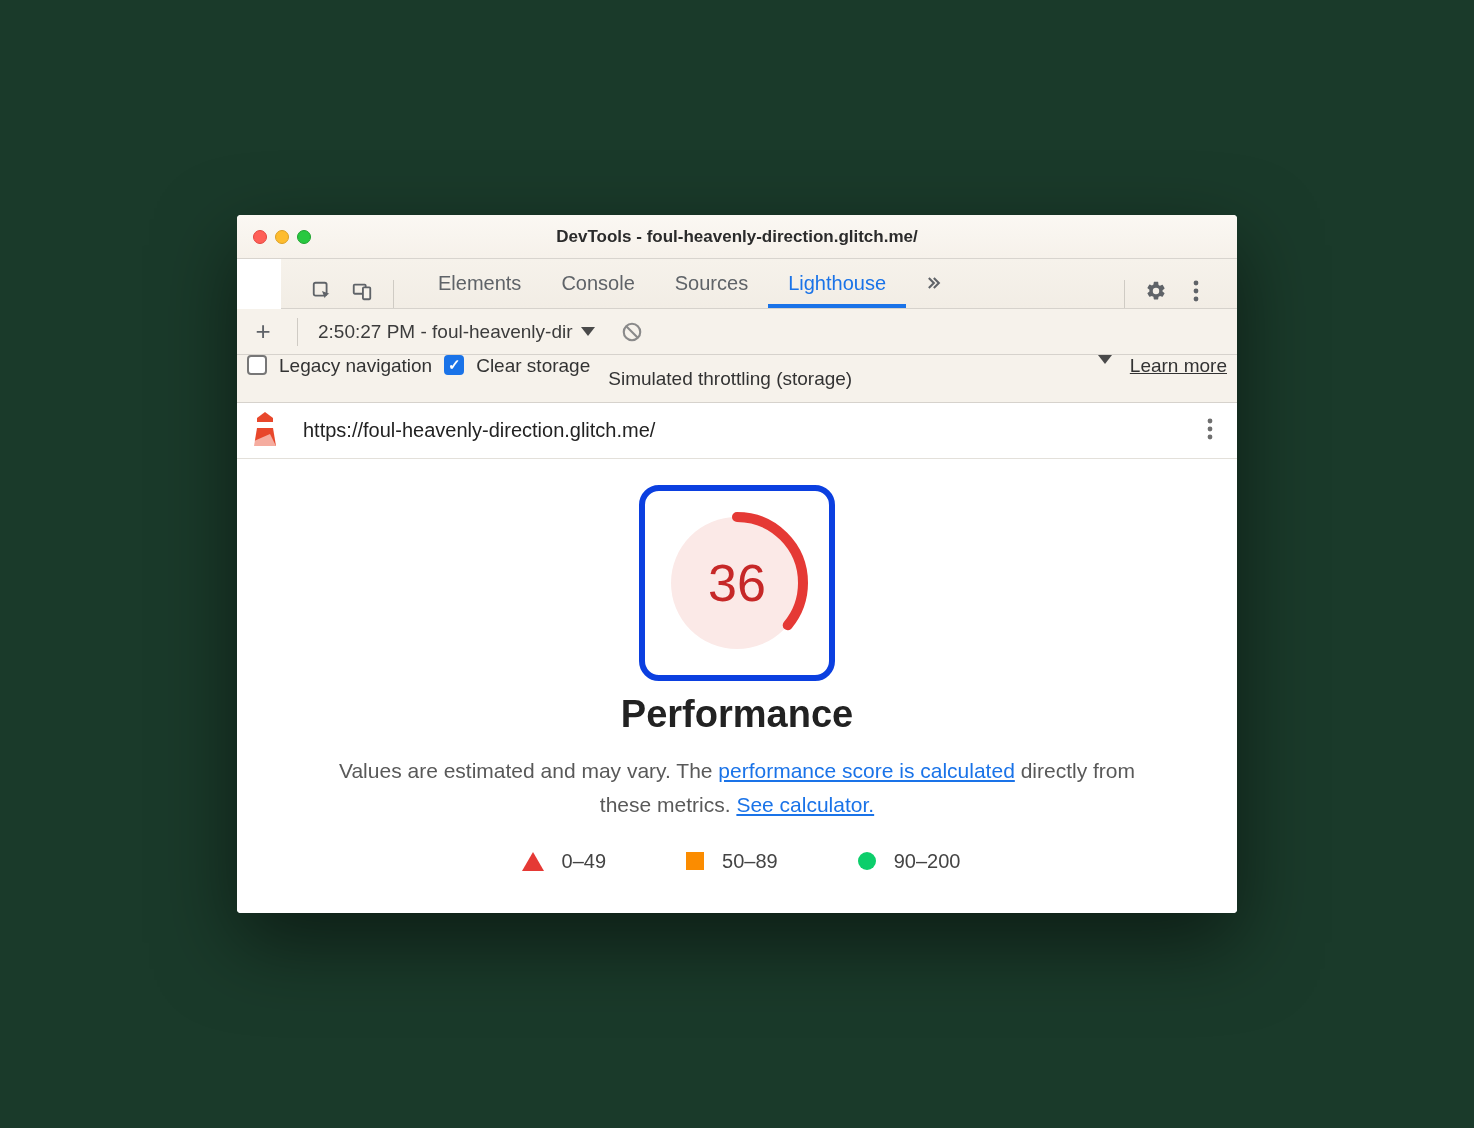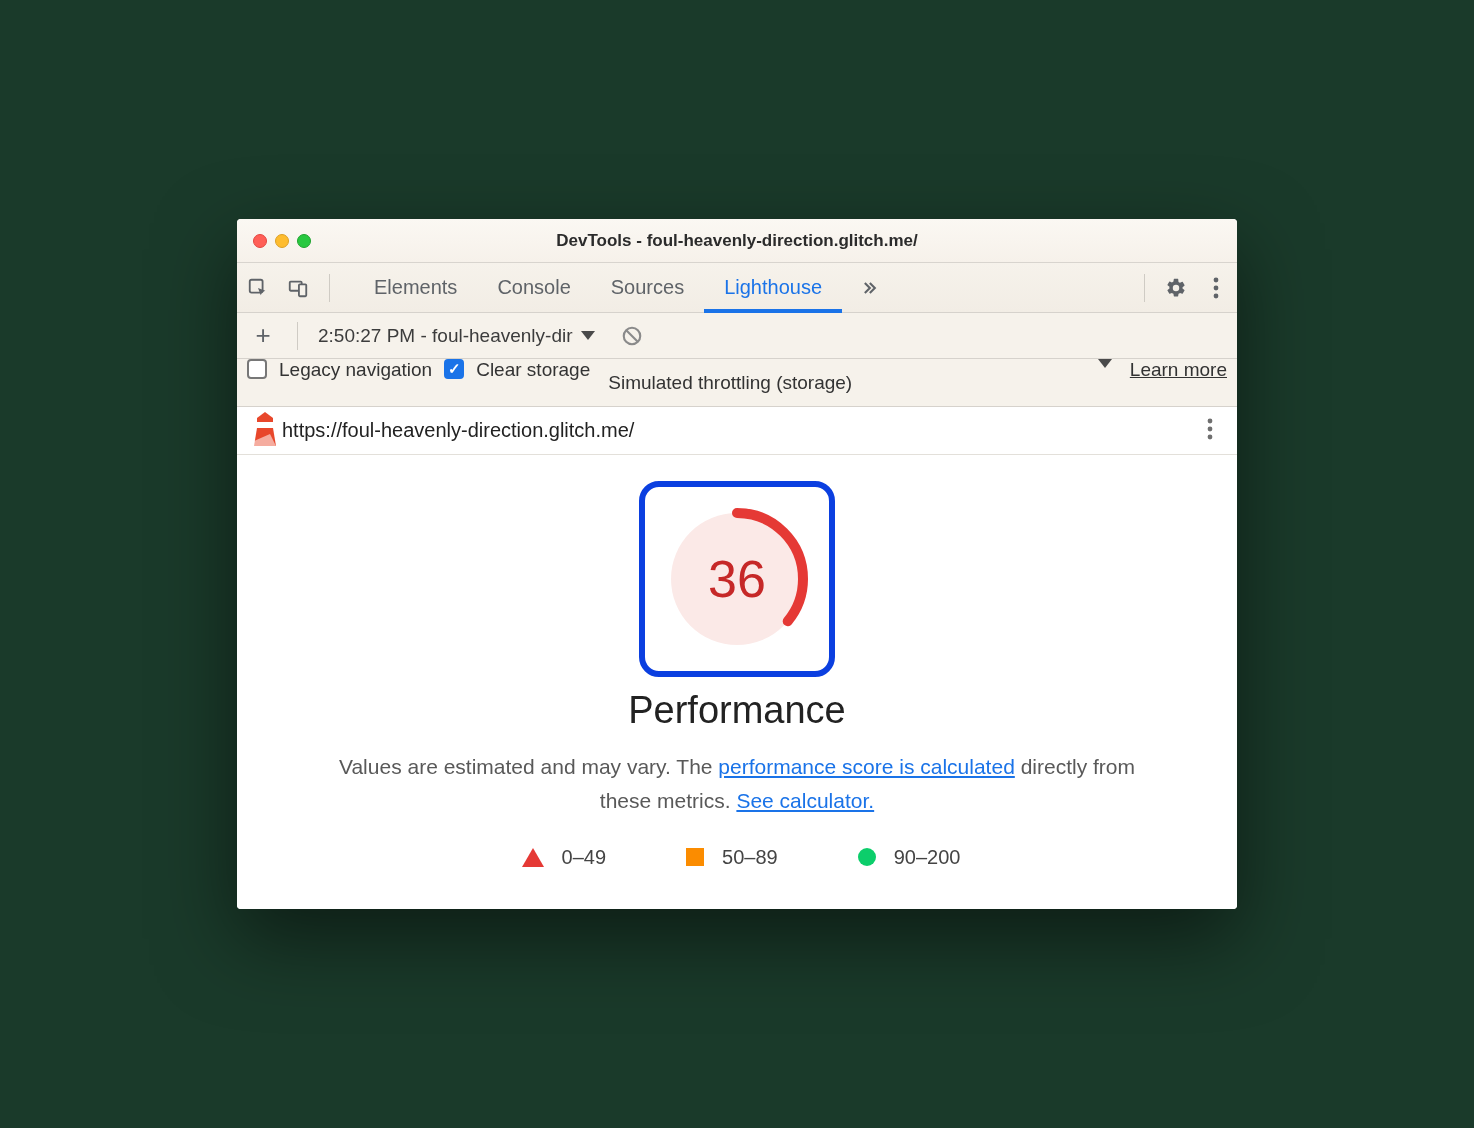--- a/index.html
+++ b/index.html
@@ -31,23 +31,24 @@
   .tl { width: 14px; height: 14px; border-radius: 50%; }
   .tl.red { background: #ff5f57; border: 1px solid #e24640; }
   .tl.yellow { background: #febc2e; border: 1px solid #dca024; }
   .tl.green { background: #28c840; border: 1px solid #1fa32f; }
   .title { position: absolute; left: 0; right: 0; text-align: center; font-weight: 600; font-size: 17px; color: #2b2b2b; }
   .toolbar {
     height: 50px;
     background: linear-gradient(#f6f2eb, #f2ede5);
     border-bottom: 1px solid #d6d2cc;
     display: flex;
-    align-items: center;
-    padding: 0 4px;
+    align-items: flex-end;
+    padding: 0 24px;
     gap: 6px;
+    margin-left: 44px;
   }
   .icon-btn { width: 34px; height: 34px; display: flex; align-items: center; justify-content: center; color: #5f6368; cursor: pointer; }
   .tabs { display: flex; align-items: center; gap: 0; margin-left: 10px; flex: 1; }
   .tab { padding: 0 20px; height: 50px; display: flex; align-items: center; color: #5f6368; font-size: 20px; cursor: pointer; }
   .tab.active { color: #1a73e8; font-weight: 500; box-shadow: inset 0 -4px 0 #1a73e8; }
   .spacer { flex: 1; }
   .vsep { width: 1px; height: 28px; background: #cfcbc4; margin: 0 8px; }
   .subbar {
     height: 46px;
     background: #f6f2eb;
@@ -79,26 +80,26 @@
   .cb {
     width: 20px; height: 20px; border: 2px solid #777; border-radius: 4px;
     display: inline-flex; align-items: center; justify-content: center;
     background: #fff;
   }
   .cb.checked { background: #1a73e8; border-color: #1a73e8; color: #fff; }
   .cb.checked::after { content: "✓"; font-size: 15px; font-weight: 700; }
   .throttle { display: flex; align-items: center; gap: 10px; margin-left: 6px; }
   .learn { text-decoration: underline; cursor: pointer; }
   .urlrow {
-    height: 48px;
+    height: 56px;
     border-bottom: 1px solid #e3e0da;
     display: flex;
     align-items: center;
     padding: 0 14px;
-    gap: 3px;
+    gap: 24px;
     background: #fff;
   }
   .lh-icon svg { width: 28px; height: 34px; }
   .url { font-size: 20px; color: #222; flex: 1; }
   .menu-dots { color: #6f6f6f; cursor: pointer; padding: 6px 10px; }
   .report {
     padding: 26px 0 40px;
     text-align: center;
     background: #fff;
   }
@@ -111,21 +112,21 @@
     position: relative;
   }
   .gauge { position: relative; width: 150px; height: 150px; }
   .gauge svg { transform: rotate(-90deg); }
   .gauge .bg { fill: #FBE9E7; }
   .gauge .arc { fill: none; stroke: #e53935; stroke-width: 10; stroke-linecap: round; }
   .gauge .score {
     position: absolute; inset: 0; display: flex; align-items: center; justify-content: center;
     font-size: 52px; font-weight: 500; color: #c62828;
   }
-  .cat-title { font-size: 38px; font-weight: 400; color: #222; margin-bottom: 18px; }
+  .cat-title { font-size: 38px; font-weight: 700; color: #222; margin-bottom: 18px; }
   .desc { font-size: 21px; color: #595959; line-height: 1.6; max-width: 820px; margin: 0 auto 28px; }
   .desc a { color: #1a73e8; text-decoration: underline; }
   .legend { display: flex; justify-content: center; gap: 80px; font-size: 20px; color: #444; padding-left: 8px; }
   .legend-item { display: flex; align-items: center; gap: 18px; }
   .tri { width: 0; height: 0; border-left: 11px solid transparent; border-right: 11px solid transparent; border-bottom: 19px solid #e53935; }
   .sq { width: 18px; height: 18px; background: #fb8c00; }
   .cir { width: 18px; height: 18px; background: #0cce6b; border-radius: 50%; }
 </style>
 </head>
 <body>

